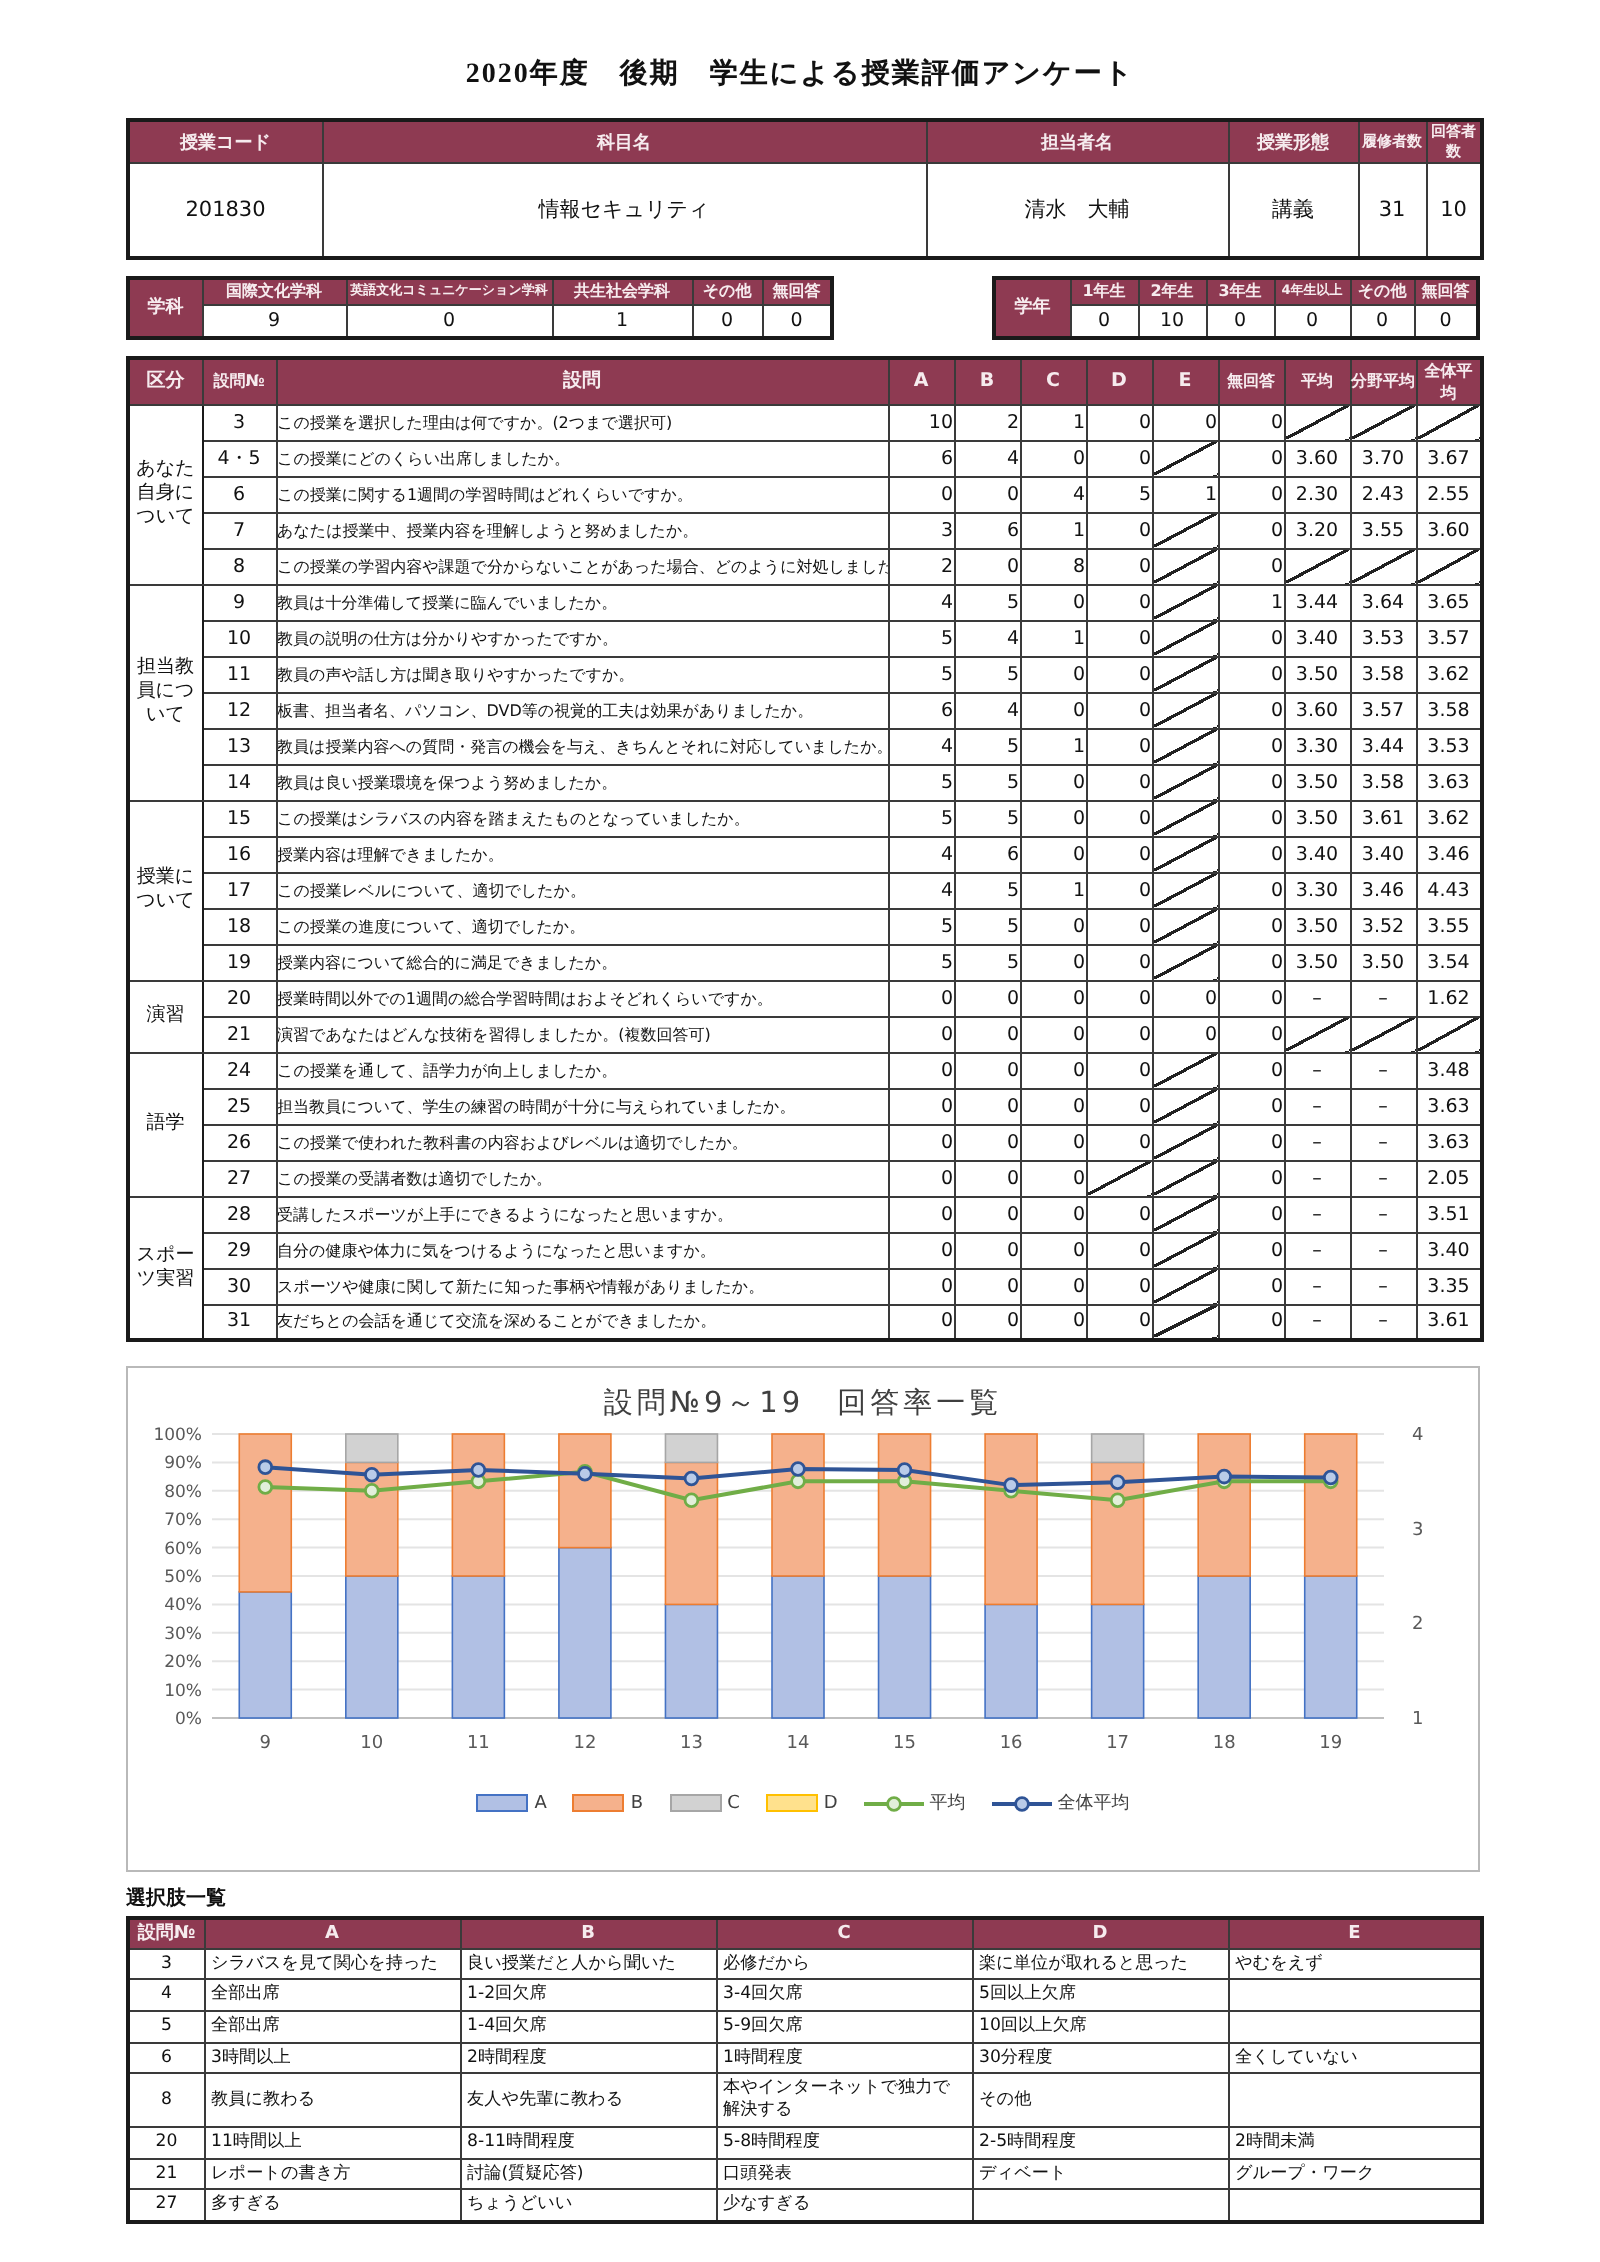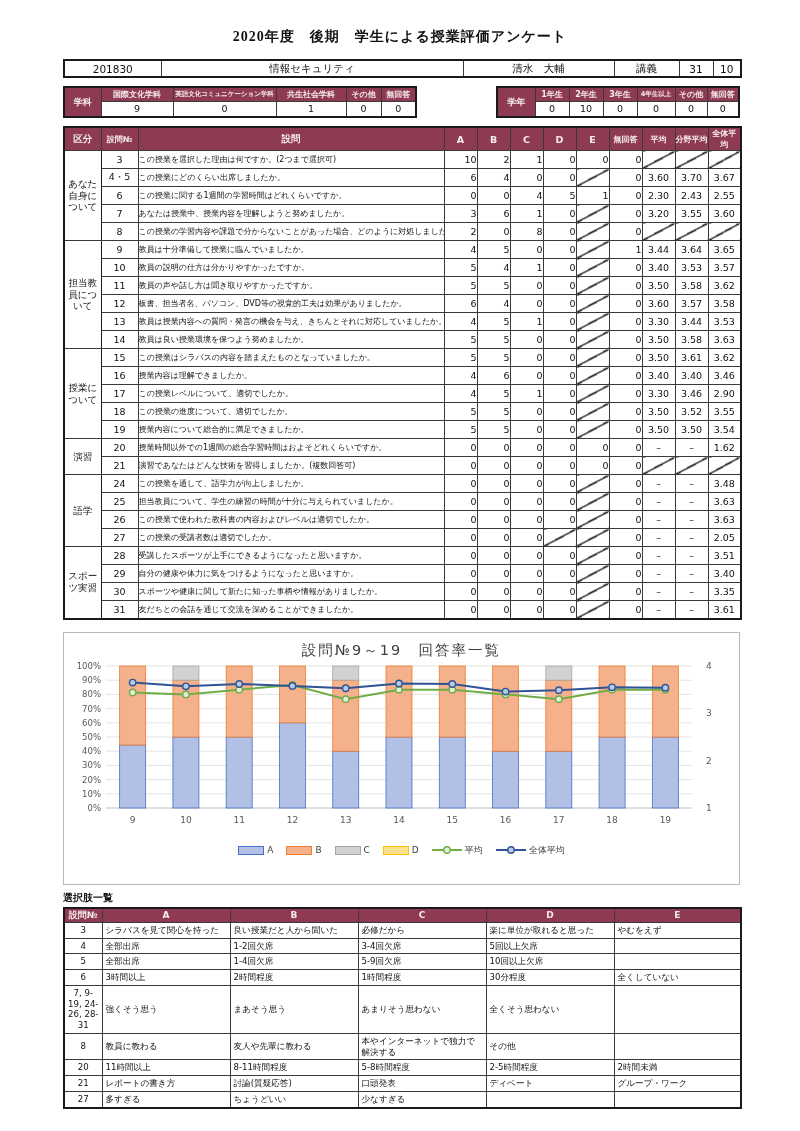--- a/index.html
+++ b/index.html
@@ -16,21 +16,21 @@
   .page-title { text-align:center; font-weight:bold; font-size:14px; padding-top:28px; letter-spacing:1px;font-family:Liberation Serif, serif; }
 
   table { border-collapse:collapse; }
   th, td { border:1px solid #3a3a3a; }
   .hd { background:#8e3a52; color:#f6ebee; font-weight:bold; }
 
   
   .course-table { width:677px; margin-top:13px; table-layout:fixed; border:2px solid #1a1a1a; }
   .course-table th { height:15px; font-size:9px; padding:0; }
   .course-table th.sm { font-size:7.5px; }
-  .course-table td { height:17px; text-align:center; font-size:10.5px; padding:0; }
+  .course-table td { height:47px; text-align:center; font-size:10.5px; padding:0; }
 
   
   .tables-row { margin-top:8px; width:677px; display:flex; justify-content:space-between; }
   .mini-table { table-layout:fixed; border:2px solid #1a1a1a; }
   .mini-table th { height:14px; font-size:8px; padding:0; }
   .mini-table th.xs { font-size:6.5px; }
   .mini-table td { height:16px; text-align:center; font-size:9.5px; padding:0; background:#fff; }
   .mini-table .corner { font-size:9px; }
 
   
@@ -74,20 +74,28 @@
     <table class="course-table">
       <colgroup>
           <col style="width:97px">
           <col style="width:302px">
           <col style="width:151px">
           <col style="width:65px">
           <col style="width:34px">
           <col style="width:28px">
         </colgroup>
       <tbody>
+          <tr>
+        <th class="hd">授業コード</th>
+        <th class="hd">科目名</th>
+        <th class="hd">担当者名</th>
+        <th class="hd">授業形態</th>
+        <th class="hd sm">履修者数</th>
+        <th class="hd sm">回答者数</th>
+      </tr>
       <tr>
         <td>201830</td>
         <td>情報セキュリティ</td>
         <td>清水　大輔</td>
         <td>講義</td>
         <td>31</td>
         <td>10</td>
       </tr>
     </tbody>
       </table>
@@ -361,21 +369,21 @@
             <td class="no-cell">17</td>
             <td class="q-cell">この授業レベルについて、適切でしたか。</td>
             <td class="num-cell">4</td>
             <td class="num-cell">5</td>
             <td class="num-cell">1</td>
             <td class="num-cell">0</td>
             <td class="num-cell diag"></td>
             <td class="num-cell">0</td>
             <td class="avg-cell">3.30</td>
             <td class="avg-cell">3.46</td>
-            <td class="avg-cell">2.90</td>
+            <td class="avg-cell">4.43</td>
           </tr>
           <tr>
             <td class="no-cell">18</td>
             <td class="q-cell">この授業の進度について、適切でしたか。</td>
             <td class="num-cell">5</td>
             <td class="num-cell">5</td>
             <td class="num-cell">0</td>
             <td class="num-cell">0</td>
             <td class="num-cell diag"></td>
             <td class="num-cell">0</td>
@@ -705,28 +713,20 @@
           </tr>
           <tr>
             <td class="opt-no">6</td>
             <td>3時間以上</td>
             <td>2時間程度</td>
             <td>1時間程度</td>
             <td>30分程度</td>
             <td>全くしていない</td>
           </tr>
           <tr>
-            <td class="opt-no">7, 9-19, 24-26, 28-31</td>
-            <td>強くそう思う</td>
-            <td>まあそう思う</td>
-            <td>あまりそう思わない</td>
-            <td>全くそう思わない</td>
-            <td></td>
-          </tr>
-          <tr>
             <td class="opt-no">8</td>
             <td>教員に教わる</td>
             <td>友人や先輩に教わる</td>
             <td>本やインターネットで独力で解決する</td>
             <td>その他</td>
             <td></td>
           </tr>
           <tr>
             <td class="opt-no">20</td>
             <td>11時間以上</td>

